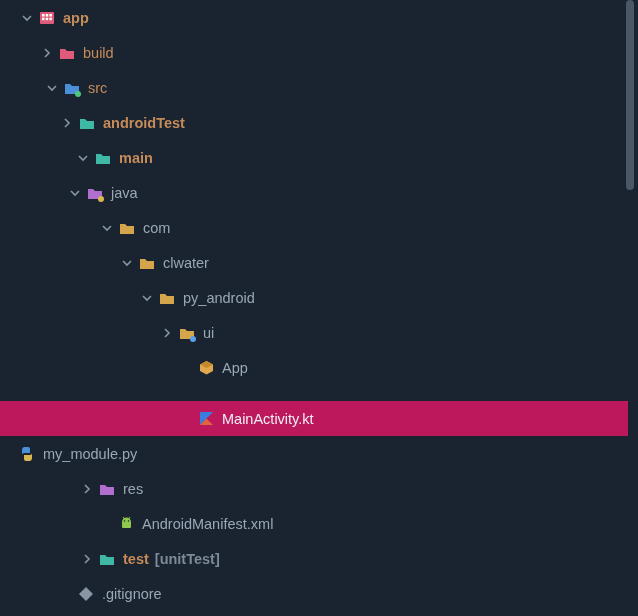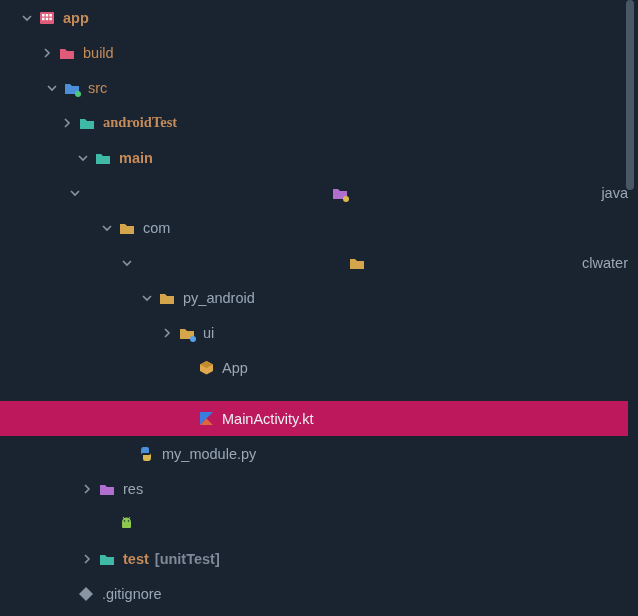--- a/index.html
+++ b/index.html
@@ -124,21 +124,21 @@
         </svg>
       </span>
       <span class="icon">
         <svg width="16" height="14">
           <path class="ic-folder-blue" d="M1 3 h5 l2 2 h7 v8 h-14 z"></path>
         </svg>
         <span class="dot-badge" style="background:#4fc77b"></span>
       </span>
       <span class="label">src</span>
     </div>
-    <div class="row bold accent" style="padding-left: 60px; font-family: Liberation Serif, serif;">
+    <div class="row bold accent" style="padding-left: 60px;">
       <span class="chev">
         <svg width="10" height="10">
           <path d="M3 1 L7 5 L3 9" stroke="#8895a3" stroke-width="1.6" fill="none"></path>
         </svg>
       </span>
       <span class="icon">
         <svg width="16" height="14">
           <path class="ic-folder-teal" d="M1 3 h5 l2 2 h7 v8 h-14 z"></path>
         </svg>
       </span>
@@ -150,21 +150,21 @@
           <path d="M1 3 L5 7 L9 3" stroke="#8895a3" stroke-width="1.6" fill="none"></path>
         </svg>
       </span>
       <span class="icon">
         <svg width="16" height="14">
           <path class="ic-folder-teal" d="M1 3 h5 l2 2 h7 v8 h-14 z"></path>
         </svg>
       </span>
       <span class="label">main</span>
     </div>
-    <div class="row" style="padding-left: 68px; justify-content: space-between;">
+    <div class="row" style="padding-left: 68px;">
       <span class="chev">
         <svg width="10" height="10">
           <path d="M1 3 L5 7 L9 3" stroke="#8895a3" stroke-width="1.6" fill="none"></path>
         </svg>
       </span>
       <span class="icon">
         <svg width="16" height="14">
           <path class="ic-folder-purple" d="M1 3 h5 l2 2 h7 v8 h-14 z"></path>
         </svg>
         <span class="dot-badge" style="background:#d9b84f"></span>
@@ -177,21 +177,21 @@
           <path d="M1 3 L5 7 L9 3" stroke="#8895a3" stroke-width="1.6" fill="none"></path>
         </svg>
       </span>
       <span class="icon">
         <svg width="16" height="14">
           <path class="ic-folder" d="M1 3 h5 l2 2 h7 v8 h-14 z"></path>
         </svg>
       </span>
       <span class="label">com</span>
     </div>
-    <div class="row" style="padding-left: 120px; justify-content: space-between;">
+    <div class="row" style="padding-left: 120px;">
       <span class="chev">
         <svg width="10" height="10">
           <path d="M1 3 L5 7 L9 3" stroke="#8895a3" stroke-width="1.6" fill="none"></path>
         </svg>
       </span>
       <span class="icon">
         <svg width="16" height="14">
           <path class="ic-folder" d="M1 3 h5 l2 2 h7 v8 h-14 z"></path>
         </svg>
       </span>
@@ -237,21 +237,21 @@
     <div class="row selected" style="padding-left: 179px;">
       <span class="chev"></span>
       <span class="icon">
         <svg width="15" height="15">
           <path class="ic-kotlin1" d="M1 1 L14 1 L1 14 Z"></path>
           <path class="ic-kotlin2" d="M14 1 L7.5 7.5 L14 14 L1 14 L7.5 7.5 Z" opacity="0.95"></path>
         </svg>
       </span>
       <span class="label">MainActivity.kt</span>
     </div>
-    <div class="row" style="padding-left: 119px;">
+    <div class="row" style="">
       <span class="chev"></span>
       <span class="icon">
         <svg width="16" height="16">
           <path class="ic-python-b" d="M5 1 h4 a2 2 0 0 1 2 2 v4 h-6 a2 2 0 0 0 -2 2 v-5 a3 3 0 0 1 2 -3 z"></path>
           <path class="ic-python-y" d="M11 15 h-4 a2 2 0 0 1 -2 -2 v-4 h6 a2 2 0 0 0 2 -2 v5 a3 3 0 0 1 -2 3 z"></path>
         </svg>
       </span>
       <span class="label">my_module.py</span>
     </div>
     <div class="row" style="padding-left: 80px;">
@@ -271,20 +271,21 @@
       <span class="chev"></span>
       <span class="icon">
         <svg width="15" height="15">
           <path class="ic-android" d="M3 6 a4.5 4.5 0 0 1 9 0 v5 a1 1 0 0 1 -1 1 h-7 a1 1 0 0 1 -1 -1 z"></path>
           <circle cx="5.5" cy="5" r="0.8" fill="#1a2330"></circle>
           <circle cx="9.5" cy="5" r="0.8" fill="#1a2330"></circle>
           <line x1="4" y1="1" x2="5.5" y2="3" stroke="#8fc84e" stroke-width="1"></line>
           <line x1="11" y1="1" x2="9.5" y2="3" stroke="#8fc84e" stroke-width="1"></line>
         </svg>
       </span>
+      <span class="label">AndroidManifest.xml</span>
     </div>
     <div class="row bold accent" style="padding-left: 80px;">
       <span class="chev">
         <svg width="10" height="10">
           <path d="M3 1 L7 5 L3 9" stroke="#8895a3" stroke-width="1.6" fill="none"></path>
         </svg>
       </span>
       <span class="icon">
         <svg width="16" height="14">
           <path class="ic-folder-teal" d="M1 3 h5 l2 2 h7 v8 h-14 z"></path>

